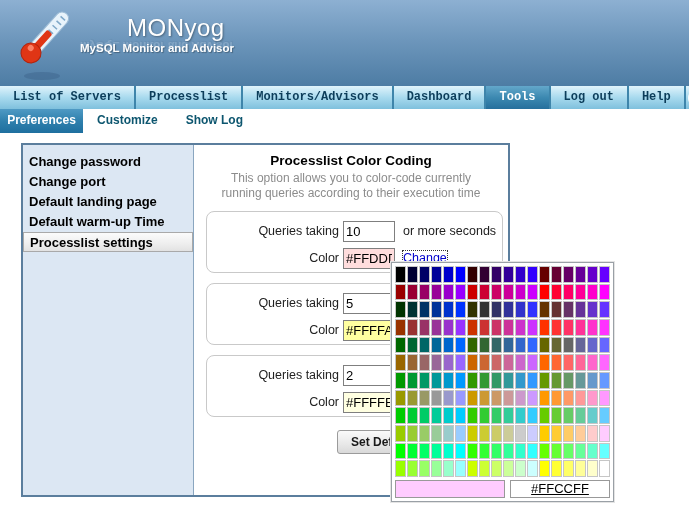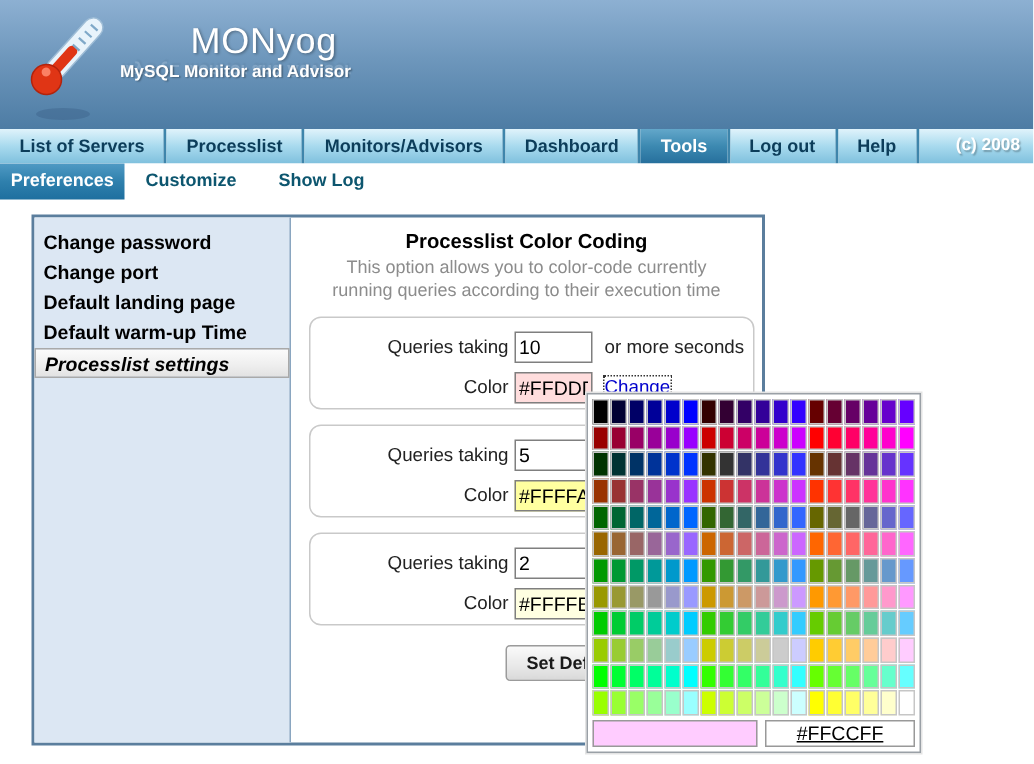--- a/index.html
+++ b/index.html
@@ -14,42 +14,42 @@
   .app-name { font-size:24px; font-weight:normal; letter-spacing:0.5px; text-shadow:1px 1px 2px rgba(0,0,0,0.35);margin-left:47px; }
   .tagline { font-size:11.5px; font-weight:bold; margin-top:0px; text-shadow:1px 1px 1px rgba(0,0,0,0.3); }
   .title-reflection { position:absolute; left:80px; top:52px; color:#fff; opacity:0.16;
     transform:scaleY(-1); transform-origin:top; pointer-events:none; }
   .title-reflection .tagline { font-size:11.5px; font-weight:bold; }
 
   
   .nav { position:absolute; top:86px; left:0; width:689px; height:23px; display:flex; }
   .nav-item { height:23px; line-height:22px; padding:0 13px; font-size:12px; font-weight:bold;
     color:#0c3d5a; background:linear-gradient(to bottom,#e0f3fb 0%,#a8daee 50%,#7fc0dd 100%);
-    border-right:2px solid #3e85ab; cursor:pointer; white-space:nowrap; }
+    border-right:2px solid #3e85ab; cursor:pointer; white-space:nowrap;font-family:Liberation Mono, monospace; }
   .nav-item.active { background:linear-gradient(to bottom,#63a7ca 0%,#3c89b1 50%,#266f9c 100%);
     color:#fff; }
   .nav-fill { flex:1; height:23px; line-height:22px; text-align:right; padding-right:9px;
     background:linear-gradient(to bottom,#e0f3fb 0%,#a8daee 50%,#7fc0dd 100%);
     color:#fff; font-size:11.5px; font-weight:bold; text-shadow:1px 1px 1px rgba(0,0,0,0.25); }
 
   
   .subnav { position:absolute; top:109px; left:0; width:689px; height:24px; background:#fff; display:flex; }
   .subnav-tab { width:83px; height:24px; line-height:23px; text-align:center; font-size:12px; font-weight:bold;
     color:#fff; background:linear-gradient(to bottom,#4f9ac4 0%,#2f80ad 50%,#1e6f9f 100%); cursor:pointer; }
   .subnav-link { height:24px; line-height:23px; padding:0 14px; font-size:12px; font-weight:bold;
     color:#0d566f; cursor:pointer; }
 
   
   .container { position:absolute; left:21px; top:143px; width:489px; height:354px;
     border:2px solid #5b7e9d; display:flex; background:#fff; }
   .sidebar { width:171px; background:#dce7f3; border-right:1px solid #8aa6c0; padding-top:7px; }
   .side-item { font-size:13px; font-weight:bold; color:#000; padding:1px 4px 1px 6px; height:20px;
     line-height:18px; cursor:pointer; white-space:nowrap; }
   .side-item.selected { background:linear-gradient(to bottom,#fbfbfb 0%,#eeeeee 60%,#e2e2e2 100%);
-    border:1px solid #a9a9a9;font-style:italic; }
+    border:1px solid #a9a9a9; }
 
   .main { flex:1; padding-top:8px; }
   .panel-title { text-align:center; font-size:13.5px; font-weight:bold; color:#000; }
   .panel-desc { text-align:center; font-size:12px; color:#8c8c8c; line-height:15px; margin-top:3px; }
 
   .group-box { margin:10px 5px 0 12px; height:62px; border:1px solid #c9c9c9; border-radius:8px;
     padding-top:7px; background:#fff; }
   .g-row { display:flex; align-items:center; height:24px; margin-bottom:3px; }
   .g-label { width:132px; text-align:right; font-size:12.5px; color:#222; }
   .g-input { width:52px; height:21px; margin-left:4px; border:1px solid #7f7f7f; font-size:13px;

